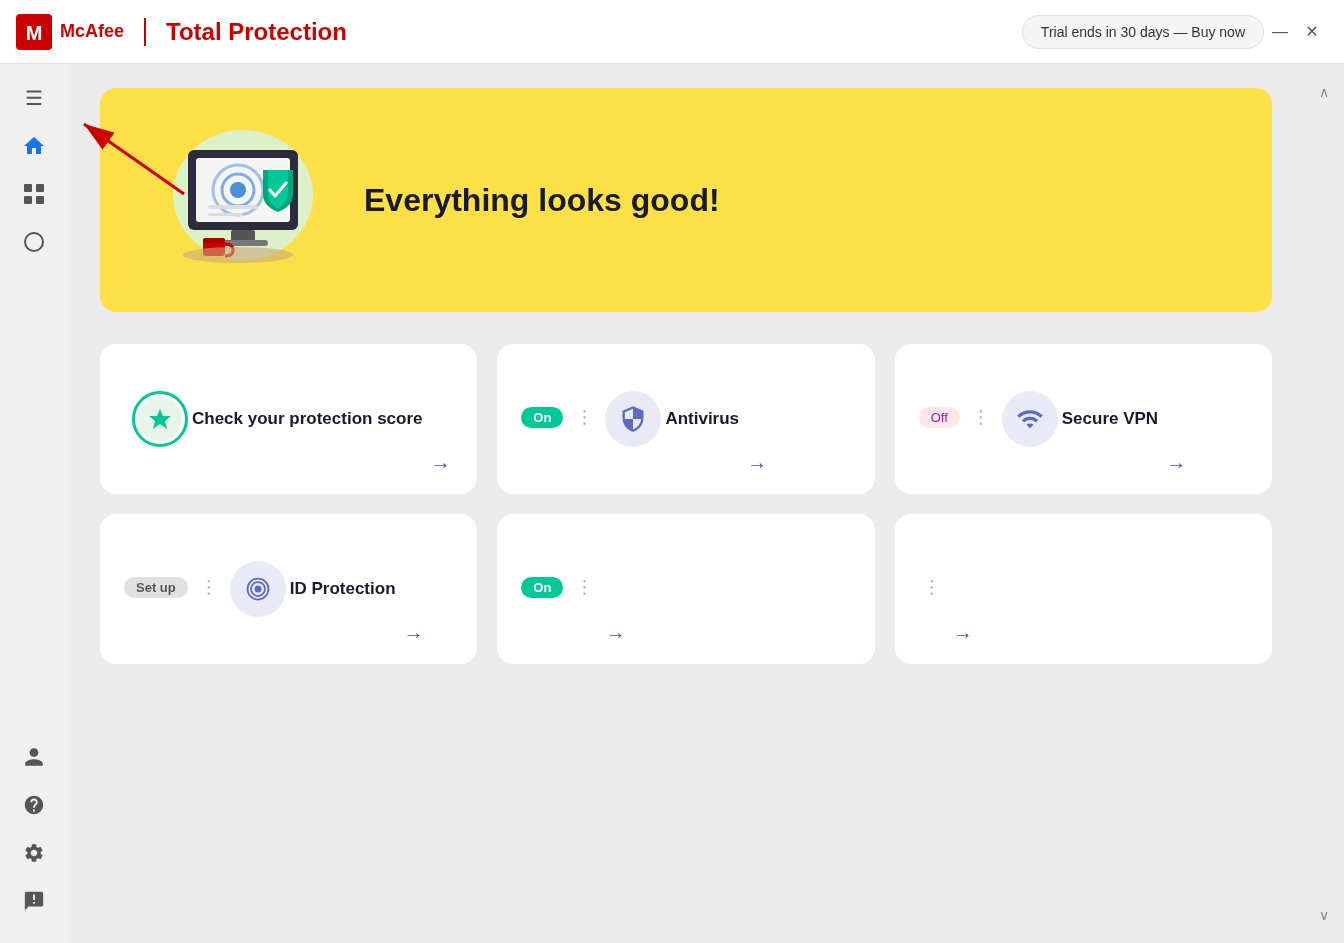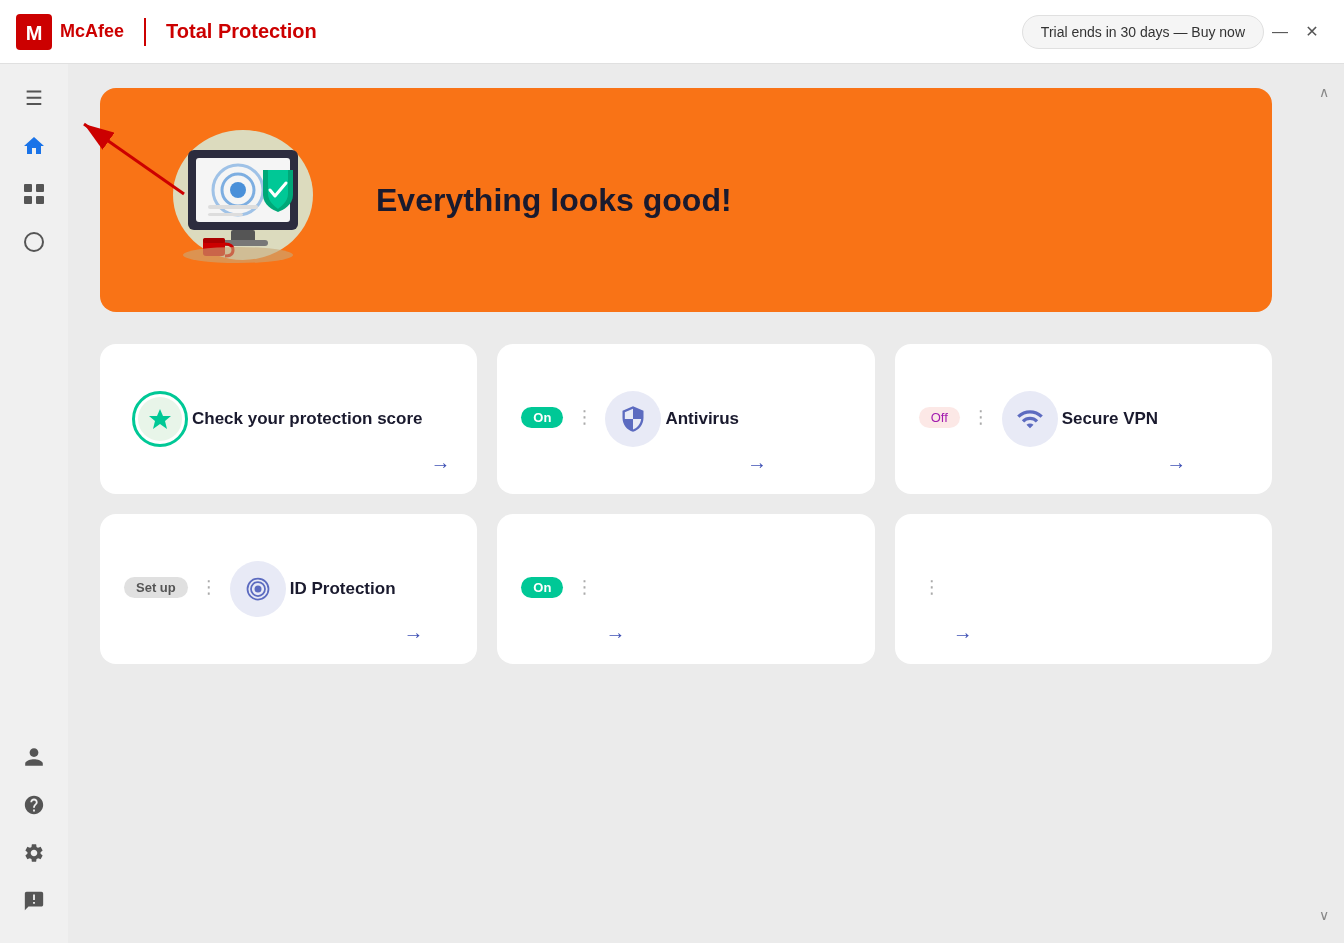--- a/index.html
+++ b/index.html
@@ -43,21 +43,21 @@
       font-weight: 700;
       color: #cc0000;
     }
     .title-divider {
       width: 2px;
       height: 28px;
       background: #cc0000;
       margin: 0 8px;
     }
     .app-title {
-      font-size: 20px;
+      font-size: 24px;
       font-weight: 600;
       color: #cc0000;
     }
     .title-bar-right {
       display: flex;
       align-items: center;
       gap: 0;
     }
     .trial-badge {
       background: #f5f5f5;
@@ -148,26 +148,26 @@
       align-items: center;
       justify-content: center;
       cursor: pointer;
       color: #888;
       font-size: 14px;
       border-radius: 4px;
     }
 
     
     .hero-card {
-      background: #f97316;
+      background: #fde047;
       border-radius: 16px;
       padding: 32px 48px;
       display: flex;
       align-items: center;
-      gap: 28px;
+      gap: 16px;
       margin-bottom: 32px;
       min-height: 200px;
     }
     .hero-illustration {
       width: 200px;
       height: 160px;
       flex-shrink: 0;
       display: flex;
       align-items: center;
       justify-content: center;

